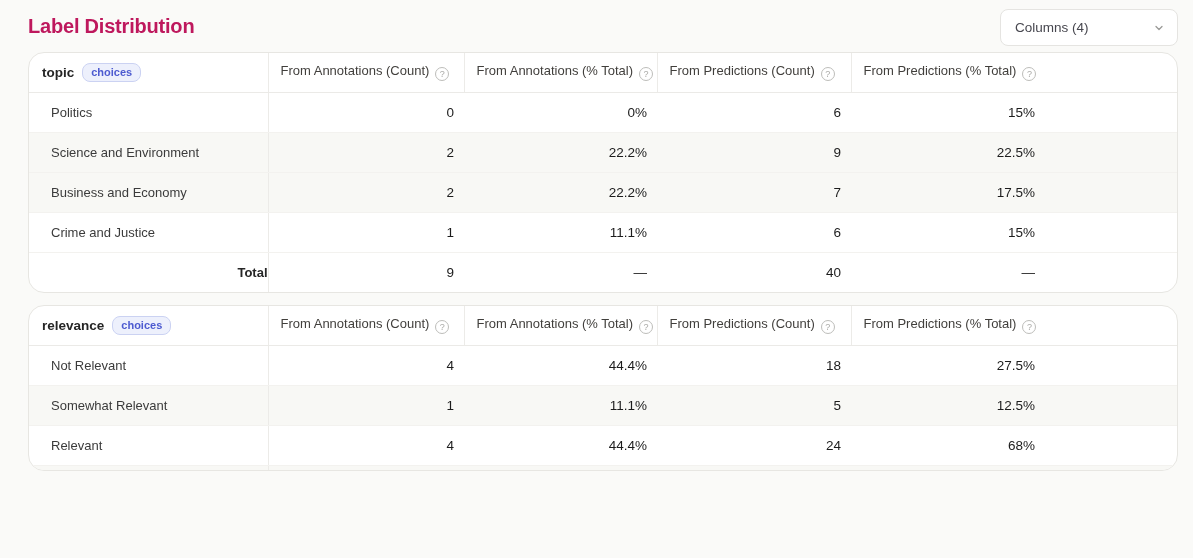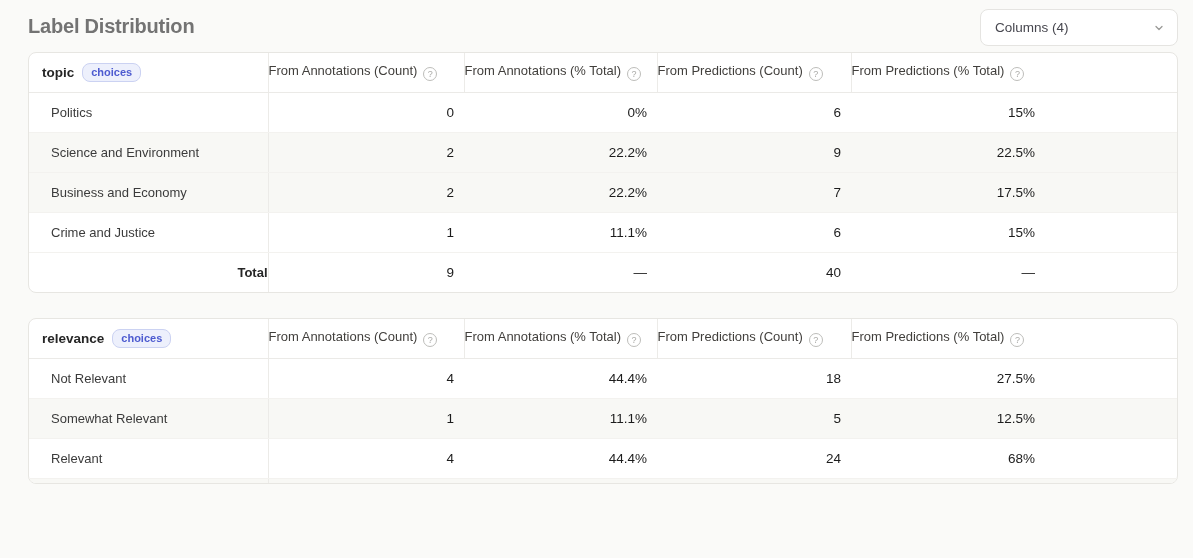--- a/index.html
+++ b/index.html
@@ -16,46 +16,46 @@
     height: 52px;
     display: flex;
     justify-content: space-between;
     align-items: flex-start;
     padding-top: 9px;
   }
   .page-title {
     font-size: 20px;
     font-weight: 700;
     letter-spacing: -0.2px;
-    color: #737373;
+    color: #be185d;
     margin-top: 6px;
   }
   .columns-dropdown {
-    width: 198px;
+    width: 178px;
     height: 37px;
     background: #FFFFFF;
     border: 1px solid #E5E4E1;
     border-radius: 8px;
     display: flex;
     align-items: center;
     justify-content: space-between;
     padding: 0 12px 0 14px;
     cursor: pointer;
     font-size: 13.5px;
     color: #47474F;
   }
   .chev-icon { display: inline-flex; color: #9A9A97; }
 
   
   .table-card {
     background: #FFFFFF;
     border: 1px solid #E7E6E2;
-    border-radius: 8px;
+    border-radius: 16px;
     overflow: hidden;
-    margin-bottom: 25px;
+    margin-bottom: 12px;
   }
   table.dist-table {
     width: 100%;
     border-collapse: collapse;
     table-layout: fixed;
   }
   col.c-label  { width: 239px; }
   col.c-v1     { width: 196px; }
   col.c-v2     { width: 193px; }
   col.c-v3     { width: 194px; }
@@ -65,21 +65,21 @@
   thead th {
     height: 39px;
     font-weight: 400;
     text-align: left;
     vertical-align: middle;
     border-bottom: 1px solid #EBEAE7;
     white-space: nowrap;
     overflow: hidden;
   }
   th.field-cell { padding-left: 13px; border-right: 1px solid #ECEBE8; }
-  th.col-head   { padding-left: 0; border-left: 1px solid #ECEBE8; font-size: 13px; color: #413F3C; }
+  th.col-head   { padding-left: 12px; border-left: 1px solid #ECEBE8; font-size: 13px; color: #413F3C; }
   th.col-head:first-of-type { border-left: none; }
   .field-name { font-size: 13.5px; font-weight: 700; color: #262626; }
   .badge {
     display: inline-block;
     margin-left: 8px;
     padding: 2px 8px 3px;
     font-size: 11px;
     font-weight: 600;
     color: #4D5BD0;
     background: #EDF0FC;

